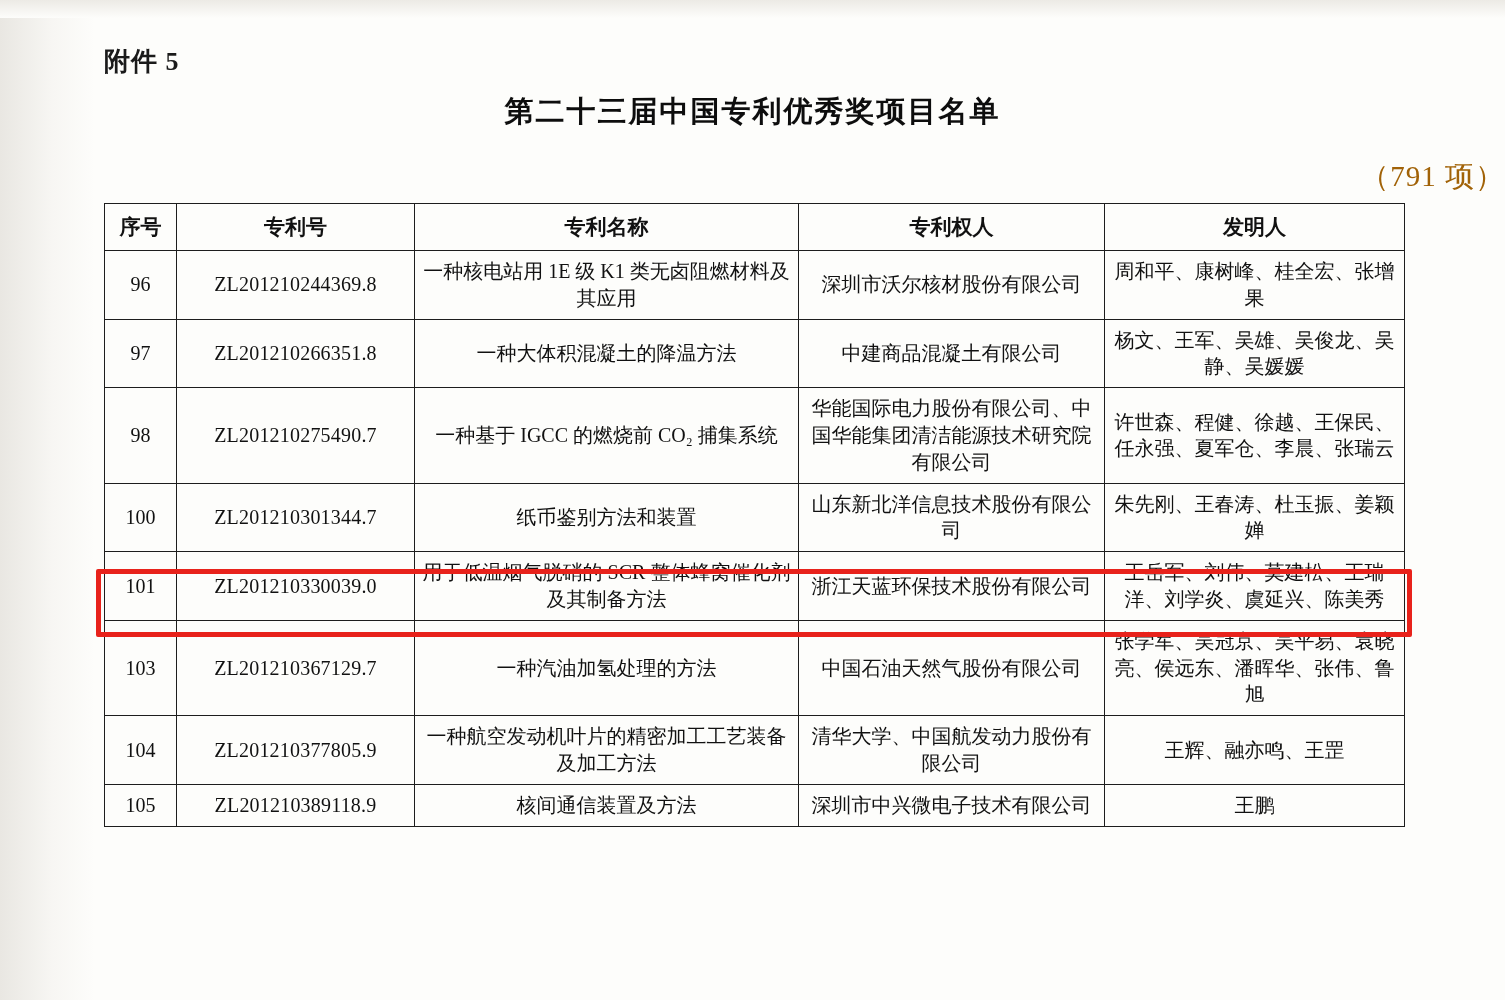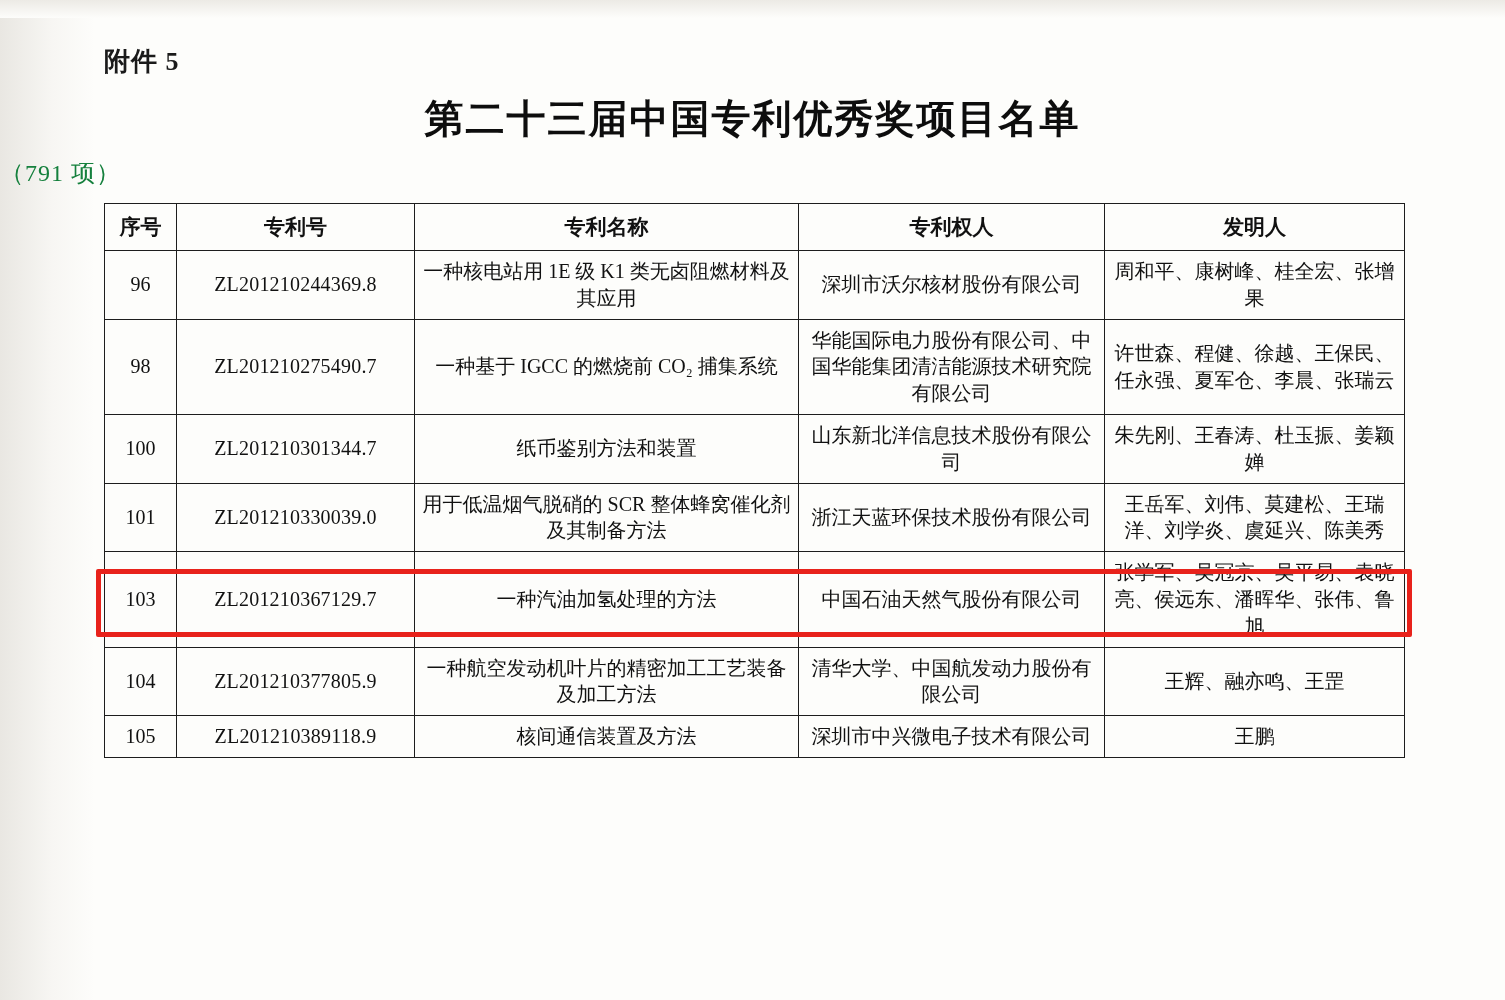--- a/index.html
+++ b/index.html
@@ -45,33 +45,33 @@
     letter-spacing: 1px;
     font-weight: 700;
     color: #1a1a1a;
   }
   .doc-title {
     position: absolute;
     top: 92px;
     left: 0;
     width: 100%;
     text-align: center;
-    font-size: 39px;
+    font-size: 29px;
     font-weight: 700;
     letter-spacing: 2px;
     color: #0d0d0d;
   }
   .doc-subtitle {
     position: absolute;
     top: 157px;
     left: 0;
     width: 100%;
-    text-align: left;
-    font-size: 24px;
-    color: #15803d;
+    text-align: right;
+    font-size: 29px;
+    color: #a16207;
     letter-spacing: 1px;
   }
   .table-wrap {
     position: absolute;
     left: 104px;
     top: 203px;
     width: 1300px;
   }
   table.patent-table {
     border-collapse: collapse;
@@ -151,20 +151,27 @@
       </thead>
       <tbody>
         <tr>
           <td class="cell-no">96</td>
           <td class="cell-id">ZL201210244369.8</td>
           <td class="cell-name">一种核电站用 1E 级 K1 类无卤阻燃材料及其应用</td>
           <td class="cell-owner">深圳市沃尔核材股份有限公司</td>
           <td class="cell-inventor">周和平、康树峰、桂全宏、张增果</td>
         </tr>
         <tr>
+          <td class="cell-no">97</td>
+          <td class="cell-id">ZL201210266351.8</td>
+          <td class="cell-name">一种大体积混凝土的降温方法</td>
+          <td class="cell-owner">中建商品混凝土有限公司</td>
+          <td class="cell-inventor">杨文、王军、吴雄、吴俊龙、吴静、吴媛媛</td>
+        </tr>
+        <tr>
           <td class="cell-no">98</td>
           <td class="cell-id">ZL201210275490.7</td>
           <td class="cell-name">一种基于 IGCC 的燃烧前 CO₂ 捕集系统</td>
           <td class="cell-owner">华能国际电力股份有限公司、中国华能集团清洁能源技术研究院有限公司</td>
           <td class="cell-inventor">许世森、程健、徐越、王保民、任永强、夏军仓、李晨、张瑞云</td>
         </tr>
         <tr>
           <td class="cell-no">100</td>
           <td class="cell-id">ZL201210301344.7</td>
           <td class="cell-name">纸币鉴别方法和装置</td>

